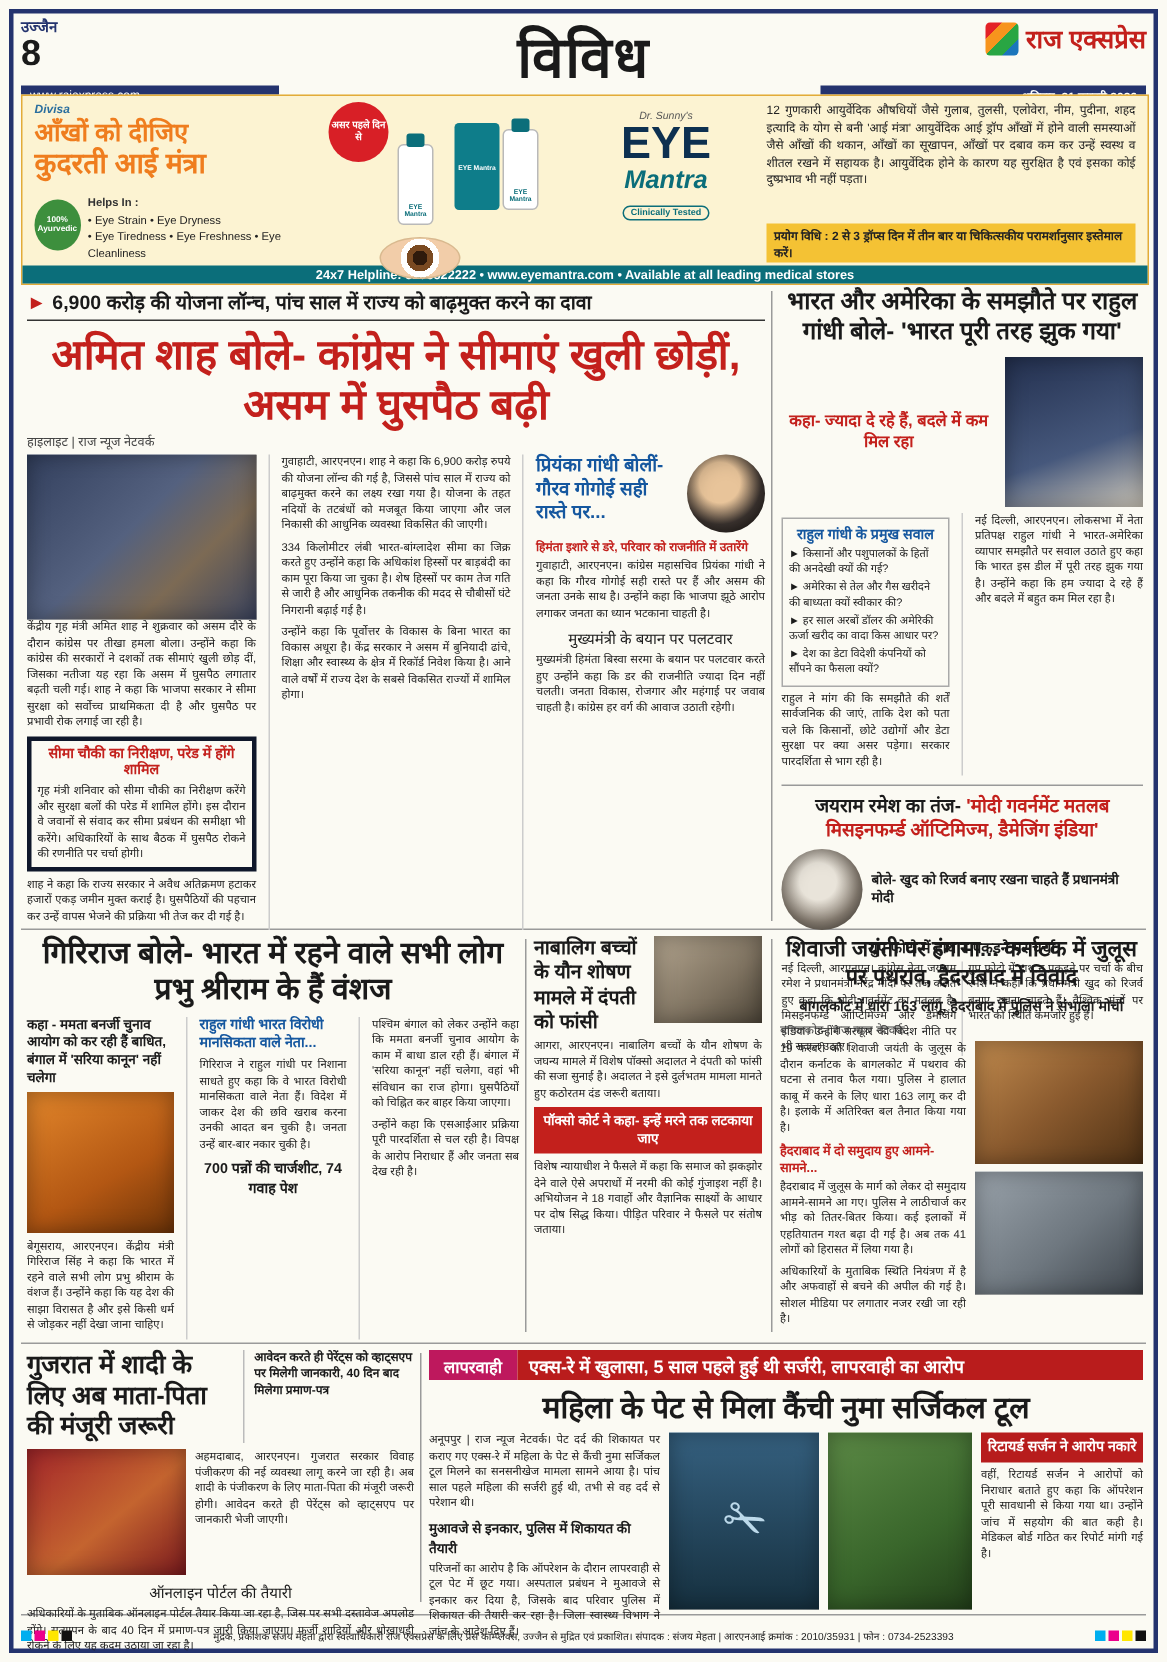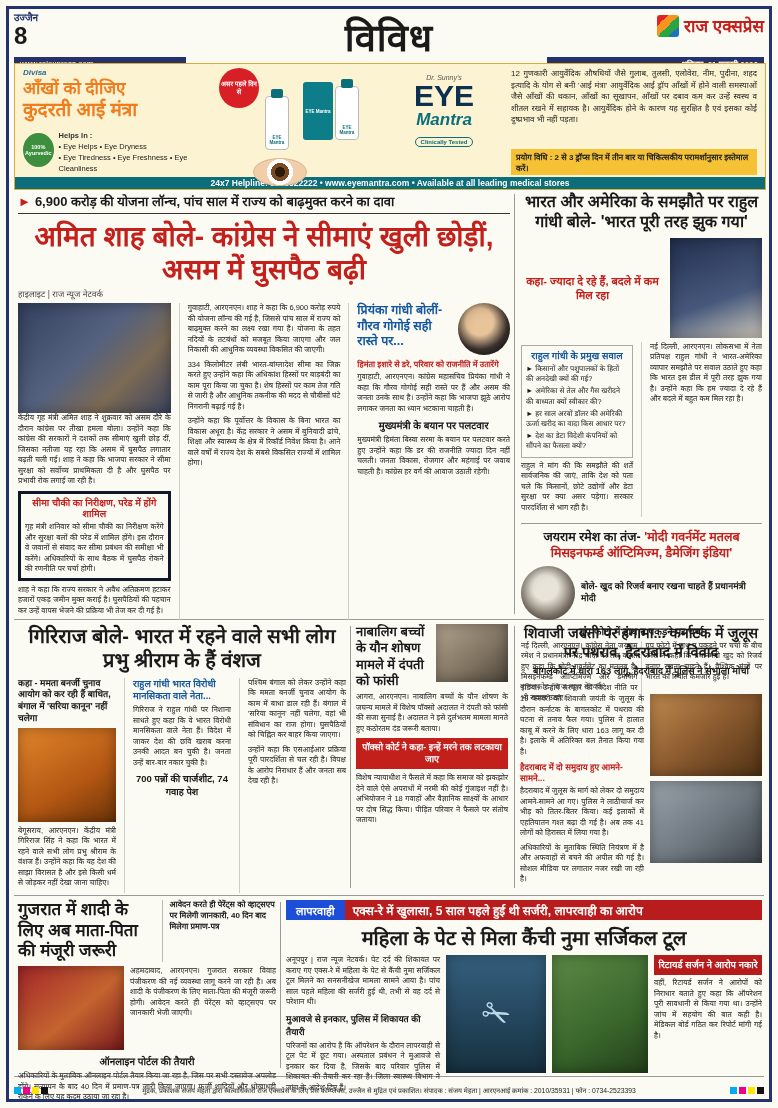--- a/index.html
+++ b/index.html
@@ -76,21 +76,21 @@
   .lead-head{font-size:28px;font-weight:800;color:#c3201c;text-align:center;line-height:1.18;margin:6px 0 2px;}
   .lead-by{font-size:8.5px;color:#444;margin-bottom:4px;}
   .cols{display:flex;gap:8px;}
   .cols>div{flex:1;min-width:0;}
   .cols>div+div{border-left:1px solid #ccc;padding-left:8px;}
   .news-box{border:3px solid #0f172a;padding:3px 4px;margin:4px 0;}
   .news-box-title{color:#c3201c;font-weight:bold;font-size:9.5px;line-height:1.25;text-align:center;margin-bottom:2px;}
   .pg-headrow{display:flex;gap:4px;align-items:flex-start;}
   .pg-head{font-size:12.5px;font-weight:800;color:#15579f;line-height:1.25;}
   .pg-note{color:#c3201c;font-weight:bold;font-size:8px;margin:3px 0;}
-  .subhead{font-weight:bold;font-size:10px;text-align:center;margin:4px 0 3px;}
+  .subhead{font-weight:normal;font-size:10px;text-align:center;margin:4px 0 3px;}
   
   .sec-rahul{position:absolute;left:521px;top:192px;width:241px;height:424px;}
   .rh-head{font-size:16px;font-weight:800;line-height:1.28;text-align:center;}
   .rh-row{display:flex;gap:6px;margin:5px 0 4px;align-items:center;}
   .rh-sub{flex:1;color:#c3201c;font-weight:bold;font-size:11px;text-align:center;line-height:1.3;}
   .q-box{border:1px solid #a9a9a9;padding:3px 4px;margin:3px 0;}
   .q-title{color:#15579f;font-weight:bold;font-size:9.5px;text-align:center;margin-bottom:2px;}
   .q-item{font-size:7.3px;line-height:1.4;margin-bottom:2px;text-align:left;}
   .jr-wrap{border-top:1px solid #999;margin-top:6px;padding-top:5px;}
   .jr-head{font-size:12.5px;font-weight:800;line-height:1.3;text-align:center;}
@@ -116,21 +116,21 @@
   .sv-caption{color:#c3201c;font-weight:bold;font-size:8.5px;margin:3px 0;}
   .sv-photos{display:flex;flex-direction:column;gap:5px;}
   
   .sec-gujarat{position:absolute;left:18px;top:900px;width:258px;height:170px;}
   .gj-top{display:flex;gap:6px;}
   .gj-head{font-size:17px;font-weight:800;line-height:1.22;flex:1.3;}
   .gj-sub{flex:1;font-size:8px;font-weight:bold;line-height:1.35;border-left:1px solid #bbb;padding-left:6px;}
   .gj-row{display:flex;gap:6px;margin-top:4px;}
   .sec-neg{position:absolute;left:286px;top:900px;width:476px;height:170px;}
   .ng-strips{display:flex;height:20px;}
-  .ng-label{background:#1d4ed8;color:#fff;font-weight:bold;font-size:11px;display:flex;align-items:center;padding:0 10px;}
+  .ng-label{background:#be185d;color:#fff;font-weight:bold;font-size:11px;display:flex;align-items:center;padding:0 10px;}
   .ng-strip{flex:1;background:#b91c1c;color:#fff;font-weight:bold;font-size:12px;display:flex;align-items:center;padding:0 8px;}
   .ng-head{font-size:20px;font-weight:800;text-align:center;margin:4px 0;}
   .ng-main{display:flex;gap:6px;}
   .ng-cola{flex:1.25;min-width:0;}
   .ng-colb{width:108px;flex:none;}
   .ng-sbox{background:#b71c1c;color:#fff;font-weight:bold;font-size:9.5px;text-align:center;line-height:1.3;padding:4px;margin-bottom:3px;}
   .ng-sub{font-weight:bold;font-size:9px;margin:3px 0;}
   
   .footer{position:absolute;left:14px;right:14px;top:1080px;height:20px;display:flex;align-items:center;gap:8px;}
   .reg{display:flex;gap:2px;}
@@ -161,21 +161,21 @@
   <div class="ad">
     <div class="ad-main">
       <div class="ad-left">
         <div class="ad-divisa">Divisa</div>
         <div class="ad-h1">आँखों को दीजिए</div>
         <div class="ad-h2">कुदरती आई मंत्रा</div>
         <div style="display:flex;align-items:center;margin-top:4px;">
           <span class="ad-badge">100% Ayurvedic</span>
           <span>
             <span class="ad-helps">Helps In :</span>
-            <span class="ad-ben" style="display:block">• Eye Helps    • Eye Dryness</span>
+            <span class="ad-ben" style="display:block">• Eye Strain    • Eye Dryness</span>
             <span class="ad-ben" style="display:block">• Eye Tiredness  • Eye Freshness  • Eye Cleanliness</span>
           </span>
         </div>
       </div>
       <div class="ad-mid">
         <div class="ad-claim">असर पहले दिन से</div>
         <div class="ad-box">EYE Mantra</div>
         <div class="bottle bt1">EYE Mantra</div>
         <div class="bottle bt2">EYE Mantra</div>
         <div class="ad-eye"></div>

